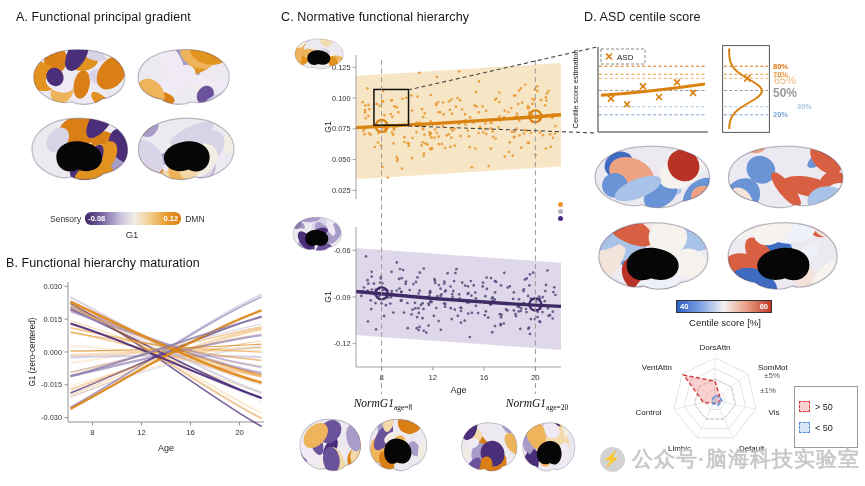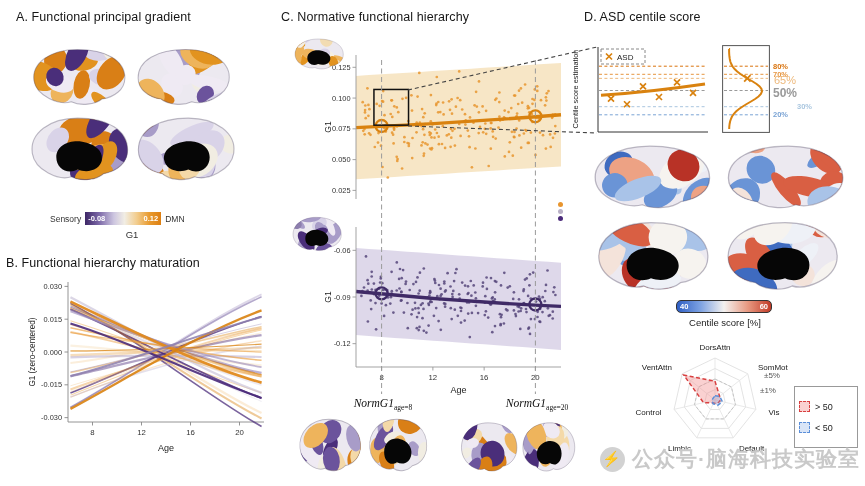--- a/index.html
+++ b/index.html
@@ -4,24 +4,24 @@
 <style>
   *{margin:0;padding:0;box-sizing:border-box}
   html,body{background:#9a9a9a}
   .fig{position:relative;width:865px;height:486px;background:#fff;overflow:hidden;
        font-family:"Liberation Sans",sans-serif;color:#111}
   .abs{position:absolute}
   .ptitle{position:absolute;font-size:12.5px;font-weight:500;color:#161616;letter-spacing:.1px}
   .brain{position:absolute}
   .row{position:absolute;display:flex;align-items:center;gap:4px}
   .cblab{font-size:8.5px;color:#333}
-  .cbar{position:relative;width:76px;height:13px;border-radius:0;display:flex;
+  .cbar{position:relative;width:96px;height:13px;border-radius:6px;display:flex;
         justify-content:space-between;align-items:center;padding:0 3px;
         font-size:7.5px;font-weight:bold;color:#fff}
-  .cbarD{width:96px;border:1px solid #333;border-radius:5px}
+  .cbarD{width:96px;border:1px solid #333;border-radius:0}
   .norm{position:absolute;font-family:"Liberation Serif",serif;font-size:11.5px;color:#101010}
   .norm sub{font-size:7.5px}
   .estlabel{position:absolute;left:572px;top:133px;width:88px;font-size:7.4px;color:#222;
             text-align:center;line-height:1.15;transform:rotate(-90deg);transform-origin:0 0}
   .ringlab{position:absolute;font-size:8px;color:#555;z-index:6}
   .radar-legend{position:absolute;left:794px;top:386px;width:64px;border:1px solid #999;
                 background:#fff;padding:4px 4px;z-index:6}
   .lrow{display:flex;align-items:center;font-size:9px;color:#222;margin:10px 0}
   .lswatch{width:11px;height:11px;border:1.6px dashed #999;display:inline-block;margin-right:5px;flex:none}
   .dots{position:absolute;left:556px;top:200px;width:8px}

